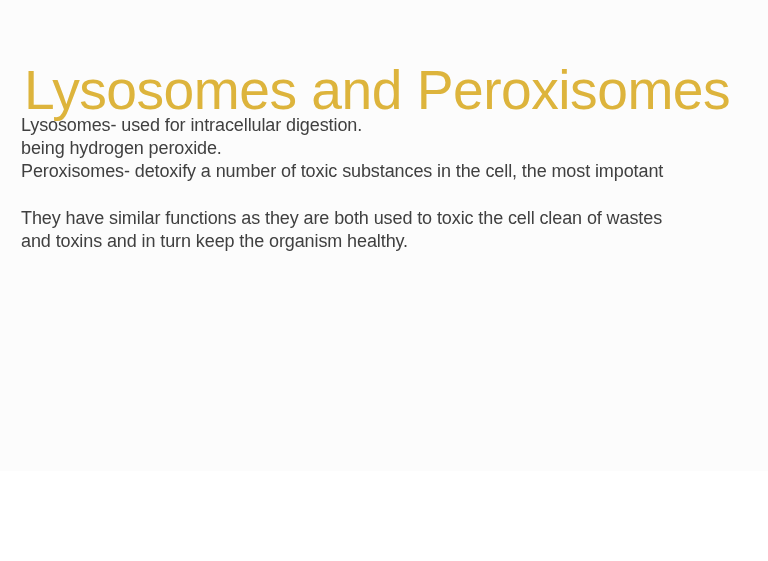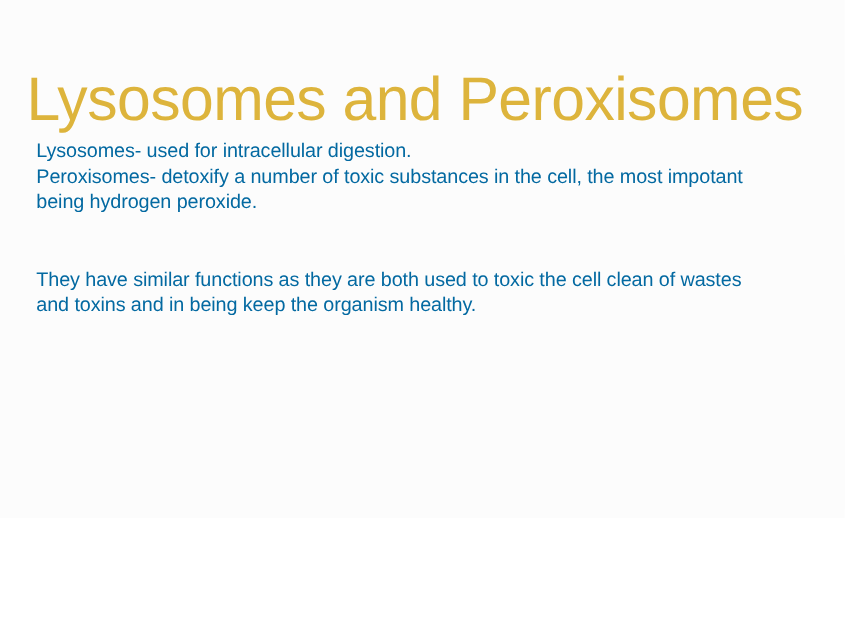--- a/index.html
+++ b/index.html
@@ -35,26 +35,26 @@
     transform: scaleX(0.985);
     transform-origin: left center;
   }
   .slide-body {
     position: absolute;
     left: 21px;
     top: 114px;
     width: 726px;
   }
   .body-para {
-    color: #0369a1;
+    color: #404040;
     font-family: "Liberation Sans", sans-serif;
     font-size: 18px;
     font-weight: 400;
     line-height: 23.2px;
-    margin: 12px;
+    margin: 0;
     letter-spacing: -0.1px;
   }
   .para-gap {
     height: 23px;
   }
   .body-line {
     display: block;
     white-space: nowrap;
   }
 </style>
@@ -62,25 +62,25 @@
 <body>
 
 <div class="slide">
 
   <h1 class="slide-title">Lysosomes and Peroxisomes</h1>
 
   <div class="slide-body">
 
     <p class="body-para">
       <span class="body-line">Lysosomes- used for intracellular digestion.</span>
+      <span class="body-line">being hydrogen peroxide.</span>
       <span class="body-line">Peroxisomes- detoxify a number of toxic substances in the cell, the most impotant</span>
-      <span class="body-line">being hydrogen peroxide.</span>
     </p>
 
     <div class="para-gap"></div>
 
     <p class="body-para">
       <span class="body-line">They have similar functions as they are both used to toxic the cell clean of wastes</span>
-      <span class="body-line">and toxins and in being keep the organism healthy.</span>
+      <span class="body-line">and toxins and in turn keep the organism healthy.</span>
     </p>
 
   </div>
 </div>
 
 </body></html>

